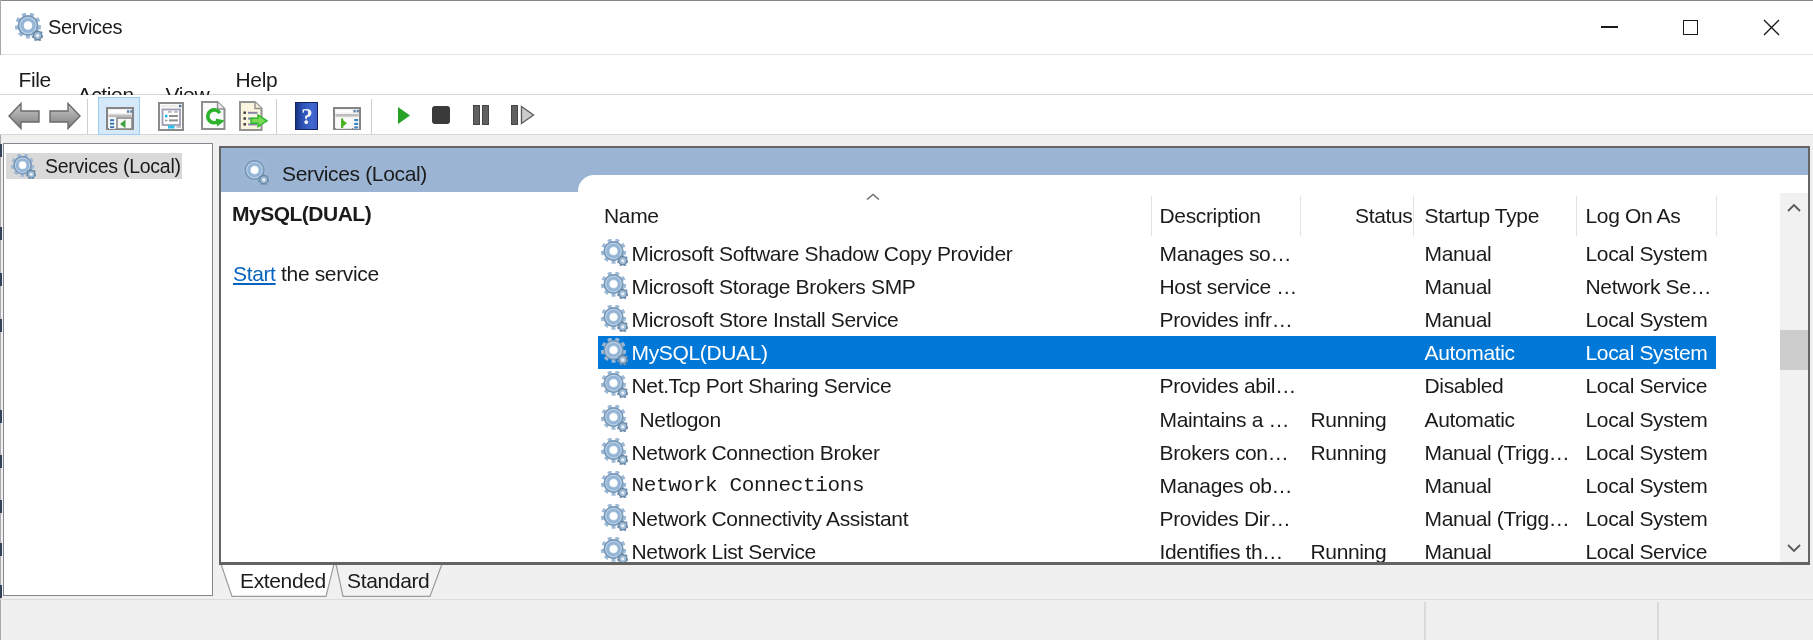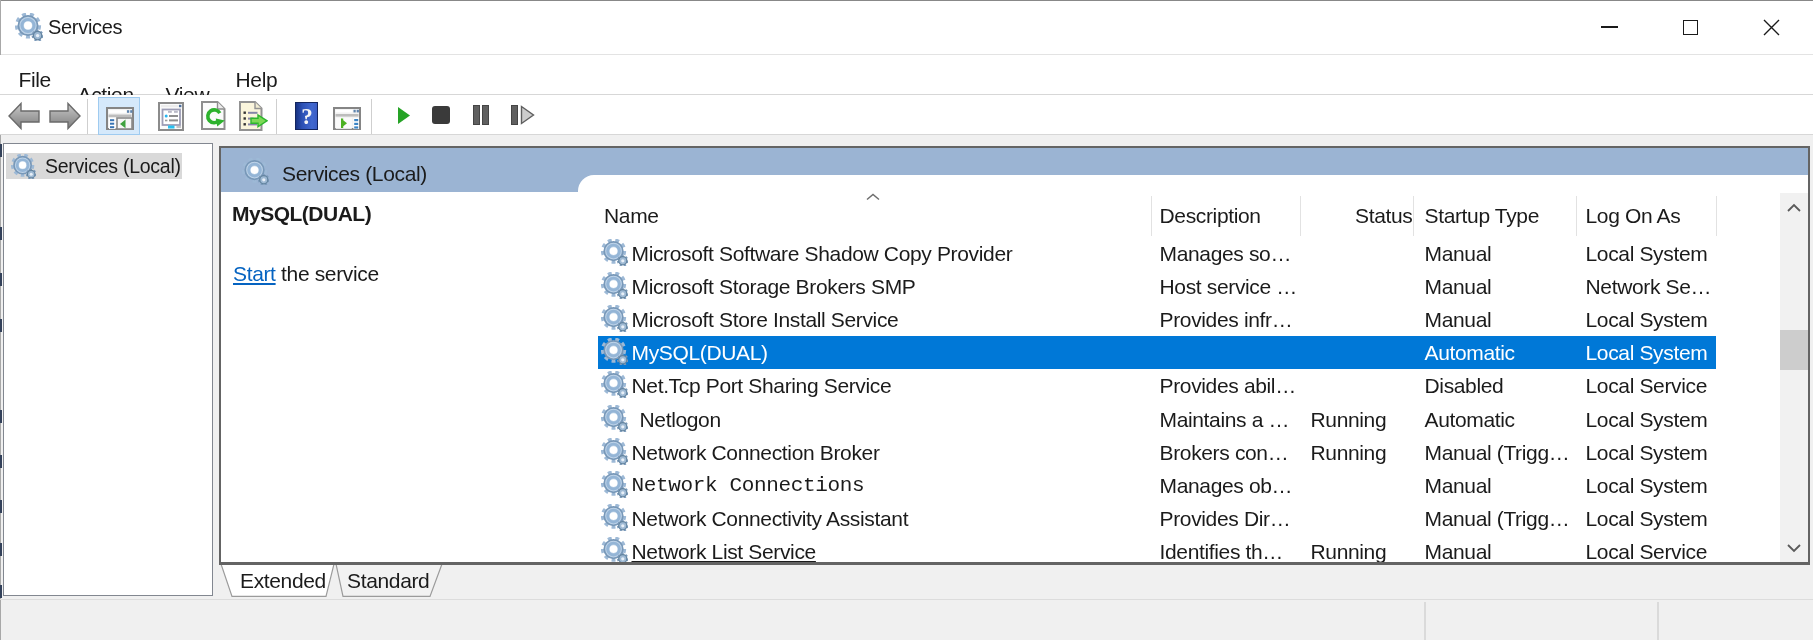--- a/index.html
+++ b/index.html
@@ -257,21 +257,21 @@
 <svg class="abs" style="left:601px;top:504.1px" width="27" height="27" viewBox="0 0 28 28">
       <use href="#gear"></use>
     </svg>
 <div class="txt" style="left:631.5px;top:507.1px;">Network Connectivity Assistant</div>
 <div class="txt" style="left:1159.5px;top:507.1px;">Provides Dir…</div>
 <div class="txt" style="left:1424.5px;top:507.1px;">Manual (Trigg…</div>
 <div class="txt" style="left:1585.5px;top:507.1px;">Local System</div>
 <svg class="abs" style="left:601px;top:537.3px" width="27" height="27" viewBox="0 0 28 28">
       <use href="#gear"></use>
     </svg>
-<div class="txt" style="left:631.5px;top:540.3px;text-decoration:underline;">Network List Service</div>
+<div class="txt" style="left:631.5px;top:540.3px;">Network List Service</div>
 <div class="txt" style="left:1159.5px;top:540.3px;">Identifies th…</div>
 <div class="txt" style="left:1310.5px;top:540.3px;">Running</div>
 <div class="txt" style="left:1424.5px;top:540.3px;">Manual</div>
 <div class="txt" style="left:1585.5px;top:540.3px;">Local Service</div>
 
 
 <div class="abs" style="left:1780px;top:193px;width:28px;height:369px;background:#f1f1f1;"></div>
 <svg class="abs" style="left:1786px;top:203px;" width="16" height="10" viewBox="0 0 16 10">
       <path d="M2,8 L8,2 L14,8" fill="none" stroke="#5a5a5a" stroke-width="1.8"></path>
     </svg>

